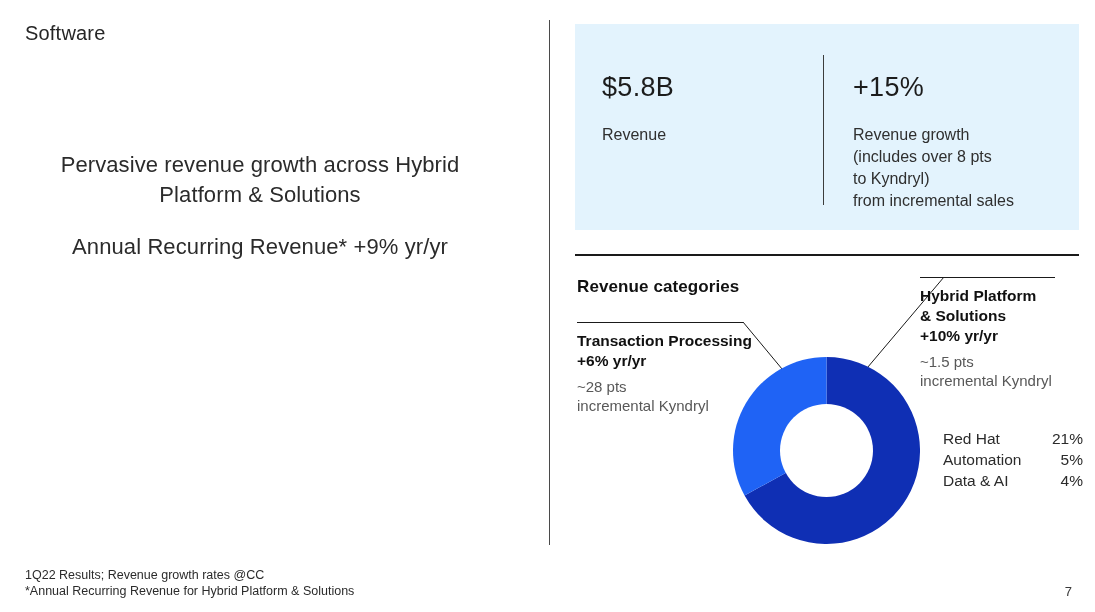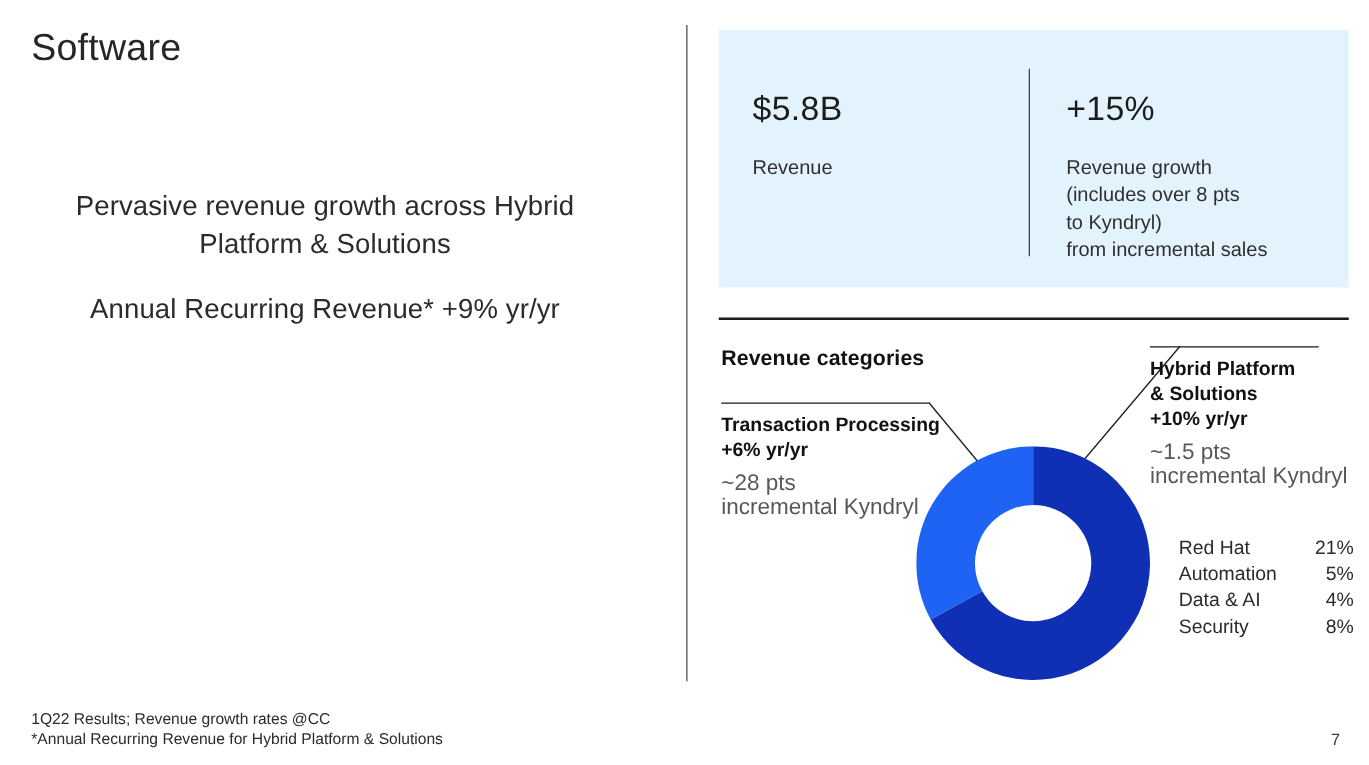--- a/index.html
+++ b/index.html
@@ -19,21 +19,21 @@
     height: 612px;
     background: #ffffff;
     overflow: hidden;
   }
 
   
   #page-title {
     position: absolute;
     left: 25px;
     top: 22px;
-    font-size: 30px;
+    font-size: 20px;
     font-weight: 300;
     letter-spacing: 0.2px;
     color: #262626;
     white-space: nowrap;
   }
   #bullets {
     position: absolute;
     left: 25px;
     top: 150px;
     width: 470px;
@@ -130,21 +130,21 @@
     background: #1a1a1a;
   }
   .callout-title {
     font-size: 15.5px;
     font-weight: 700;
     line-height: 20px;
     color: #111111;
   }
   .callout-note {
     margin-top: 6px;
-    font-size: 18px;
+    font-size: 15px;
     font-weight: 400;
     line-height: 19px;
     color: #585858;
   }
 
   #callout-left { left: 577px; top: 322px; width: 200px; }
   #callout-left .callout-rule { width: 166px; margin-bottom: 8px; }
 
   #callout-right { left: 920px; top: 277px; width: 150px; }
   #callout-right .callout-rule { width: 135px; margin-bottom: 8px; }
@@ -284,24 +284,20 @@
       <span class="sub-metric-value">21%</span>
     </div>
     <div class="sub-metric-row">
       <span class="sub-metric-name">Automation</span>
       <span class="sub-metric-value">5%</span>
     </div>
     <div class="sub-metric-row">
       <span class="sub-metric-name">Data &amp; AI</span>
       <span class="sub-metric-value">4%</span>
     </div>
-    <div class="sub-metric-row">
-      <span class="sub-metric-name">Security</span>
-      <span class="sub-metric-value">8%</span>
-    </div>
   </div>
 
   <div id="footnotes">
     <div>1Q22 Results; Revenue  growth rates @CC</div>
     <div>*Annual Recurring Revenue for Hybrid Platform &amp; Solutions</div>
   </div>
 
   <div id="page-number">7</div>
 
 </div>

